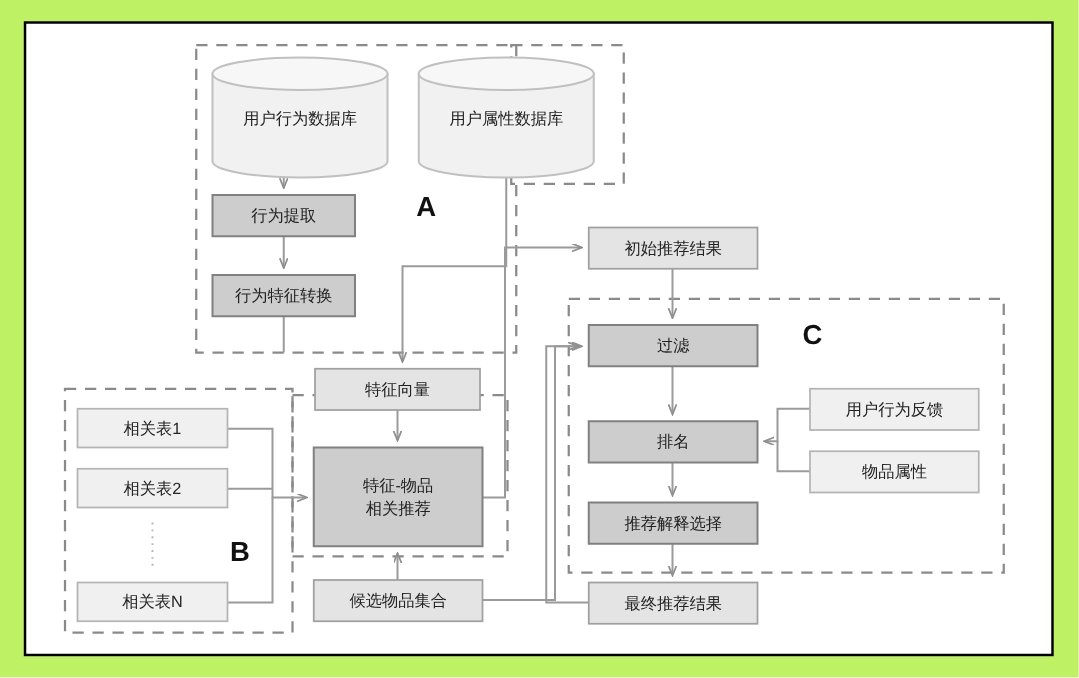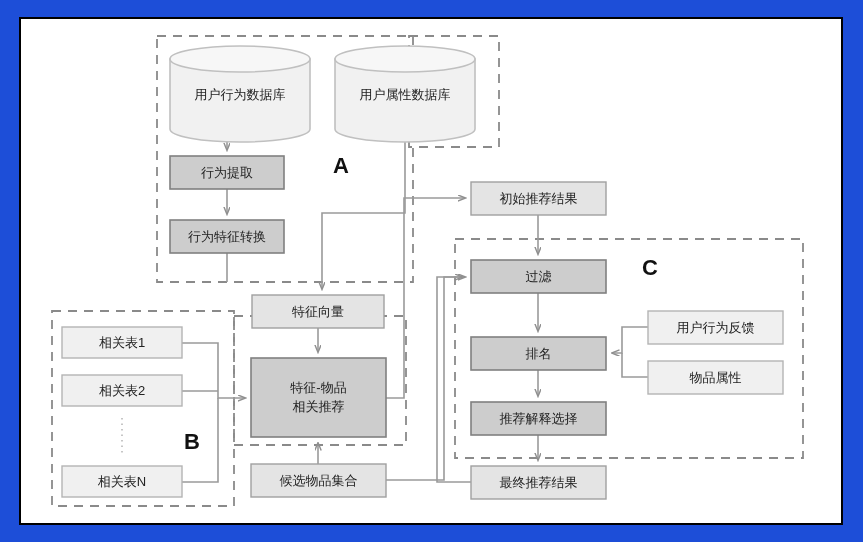--- a/index.html
+++ b/index.html
@@ -1,17 +1,17 @@
 <!DOCTYPE html>
 <html><head>
 <meta charset="utf-8">
 <style>
   html,body{margin:0;padding:0;background:#ffffff;}
   body{font-family:"Liberation Sans","DejaVu Sans",sans-serif;}
-  #stage{position:relative;width:863px;height:542px;background:#1d4ed8;overflow:hidden;}
+  #stage{position:relative;width:863px;height:542px;background:#bef264;overflow:hidden;}
   #frame{position:absolute;left:19px;top:17px;width:824px;height:508px;border:2px solid #000;box-sizing:border-box;background:#fff;}
   svg#diagram{position:absolute;left:0;top:0;width:863px;height:542px;}
   .node-label{font-family:"Liberation Sans","DejaVu Sans",sans-serif;font-size:13px;fill:#222;text-anchor:middle;dominant-baseline:middle;}
   .group-letter{font-family:"Liberation Sans","DejaVu Sans",sans-serif;font-size:22px;font-weight:bold;fill:#111;text-anchor:middle;dominant-baseline:middle;}
   .box-dark{fill:#cdcdcd;stroke:#808080;stroke-width:1.6;}
   .box-light{fill:#e4e4e4;stroke:#a0a0a0;stroke-width:1.4;}
   .box-pale{fill:#f0f0f0;stroke:#b4b4b4;stroke-width:1.4;}
   .cyl-body{fill:#f1f1f1;stroke:#c0c0c0;stroke-width:1.6;}
   .cyl-top{fill:#f7f7f7;stroke:#c0c0c0;stroke-width:1.6;}
   .conn{fill:none;stroke:#9a9a9a;stroke-width:1.6;}

